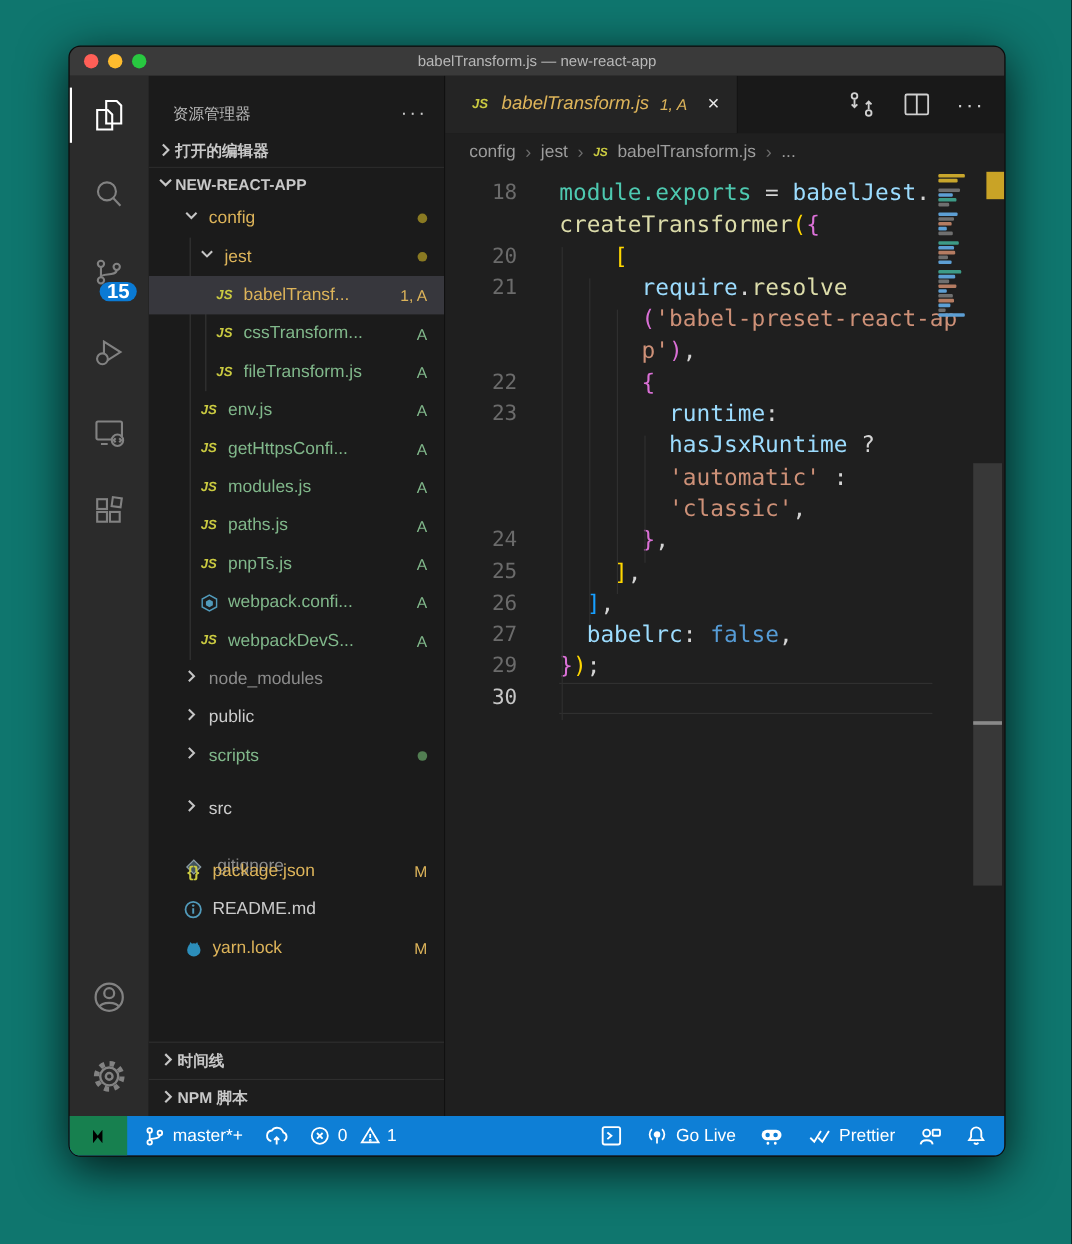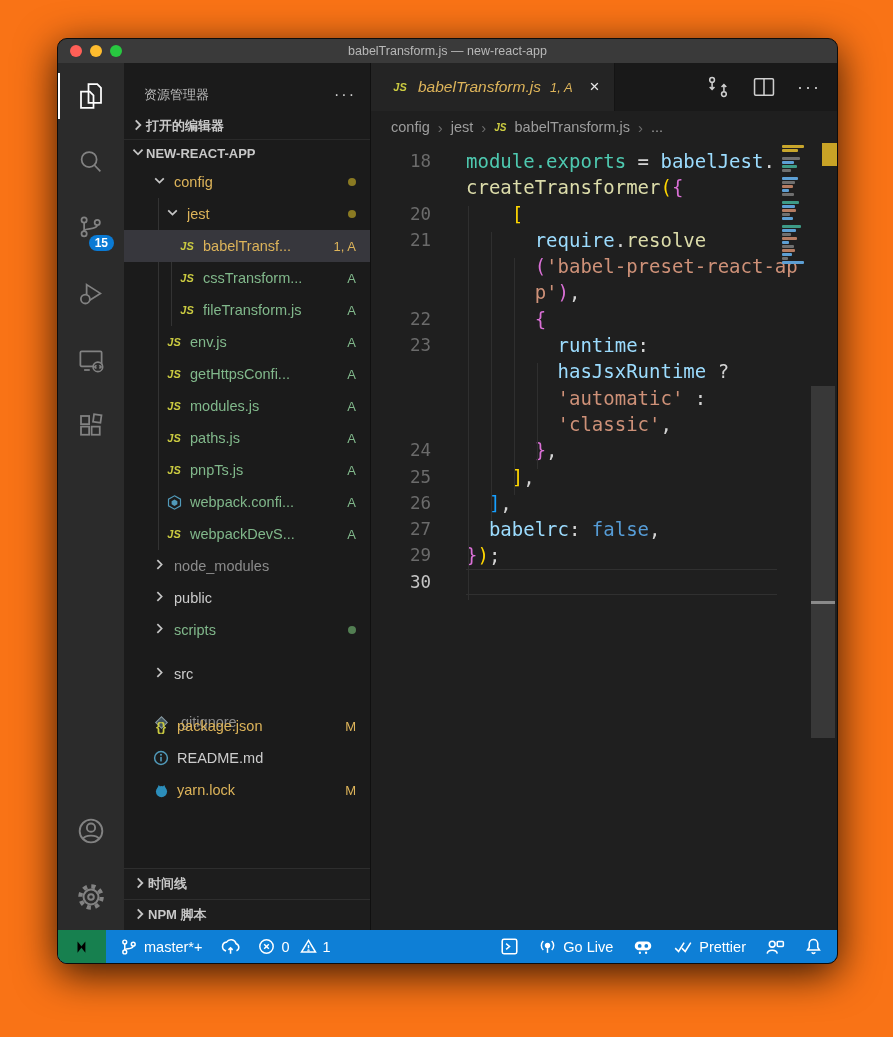--- a/index.html
+++ b/index.html
@@ -1,37 +1,37 @@
 <!DOCTYPE html>
 <html><head>
 <meta charset="utf-8">
 <style>
   html,body{margin:0;padding:0;background:#000;}
-  .canvas{position:relative;width:893px;height:1037px;background:#f97316;overflow:hidden;
+  .canvas{position:relative;width:893px;height:1037px;background:#0f766e;overflow:hidden;
           font-family:"Liberation Sans","DejaVu Sans",sans-serif;color:#ccc;
           -webkit-font-smoothing:antialiased;}
   .window{position:absolute;left:57px;top:38px;width:781px;height:926px;border-radius:10px;
           overflow:hidden;background:#1f1f1f;border:1px solid #0c0c0c;box-sizing:border-box;
           display:flex;flex-direction:column;box-shadow:0 10px 40px rgba(0,0,0,.8);}
   
   .titlebar{height:24px;background:#3a3a3a;display:flex;align-items:center;position:relative;flex:0 0 auto;}
   .lights{display:flex;gap:8px;margin-left:12px;}
   .light{width:12px;height:12px;border-radius:50%;}
   .l-red{background:#ff5f57;} .l-yellow{background:#febc2e;} .l-green{background:#28c840;}
   .title-text{position:absolute;left:0;right:0;text-align:center;font-size:12.5px;color:#b8b8b8;}
   
   .body{flex:1 1 auto;display:flex;min-height:0;}
   
   .activitybar{width:66px;background:#2b2b2b;display:flex;flex-direction:column;flex:0 0 auto;}
   .act-item{height:66px;display:flex;align-items:center;justify-content:center;position:relative;cursor:pointer;}
   .act-item svg{stroke:#828282;fill:none;stroke-width:1.4;}
   .act-item.active svg{stroke:#fff;}
   .act-item.active::before{content:"";position:absolute;left:0;top:10px;bottom:10px;width:2px;background:#fff;}
   .act-badge{position:absolute;right:10px;bottom:10px;background:#0a7ad4;color:#fff;border-radius:10px;
-             font-size:12px;font-weight:bold;padding:2px 6px;line-height:12px;}
+             font-size:17px;font-weight:bold;padding:2px 6px;line-height:12px;}
   .act-spacer{flex:1;}
   
   .sidebar{width:247px;background:#1b1b1b;display:flex;flex-direction:column;flex:0 0 auto;
            border-right:1px solid #101010;box-sizing:border-box;}
   .sb-header{height:50px;display:flex;align-items:center;justify-content:space-between;
              padding:14px 14px 0 20px;box-sizing:border-box;font-size:13px;color:#bbb;}
   .sb-header .more{color:#cfcfcf;font-size:16px;letter-spacing:2px;cursor:pointer;}
   .sb-row{height:26px;display:flex;align-items:center;font-size:13px;font-weight:bold;color:#c8c8c8;}
   .sb-openeditors{border-bottom:1px solid #2a2a2a;height:26px;padding-left:6px;}
   .sb-project{padding-left:6px;}

